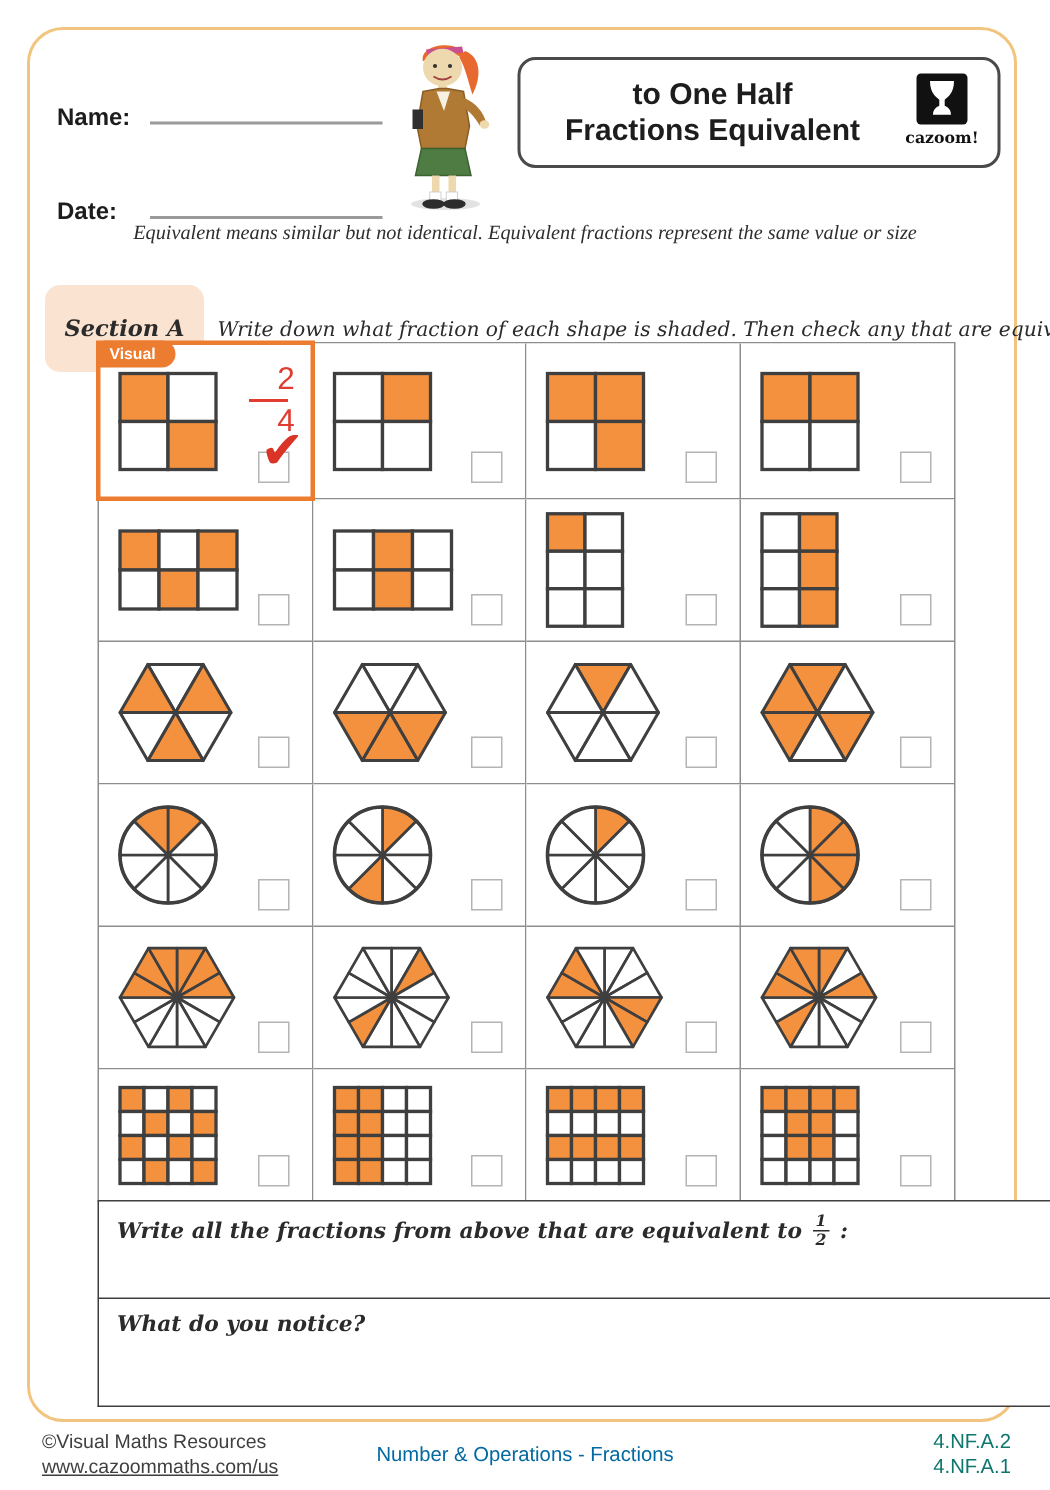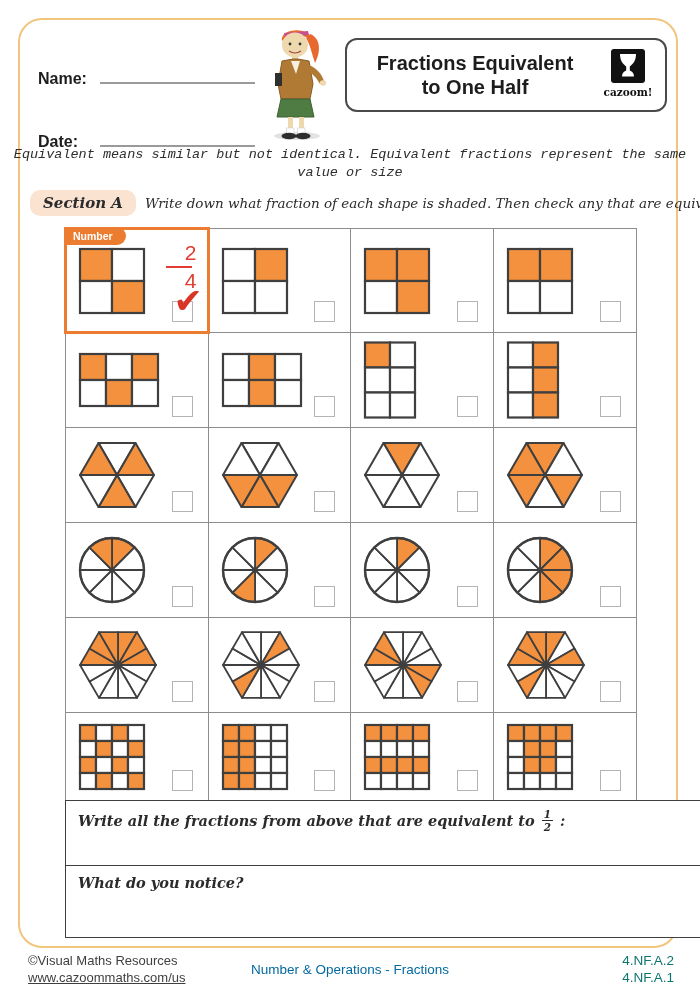--- a/index.html
+++ b/index.html
@@ -15,23 +15,23 @@
   .character{position:absolute;left:258px;top:24px;}
   .title-box{position:absolute;left:345px;top:38px;width:322px;height:74px;box-sizing:border-box;
              border:2px solid #4a4a4a;border-radius:12px;background:#fff;}
   .title-text{position:absolute;left:10px;right:72px;top:50%;transform:translateY(-50%);
               text-align:center;font-weight:bold;font-size:20px;line-height:24px;color:#1d1d1d;}
   .logo{position:absolute;right:8px;top:9px;width:58px;text-align:center;}
   .logo-mark{width:34px;height:34px;background:#111;border-radius:3px;margin:0 auto;}
   .logo-text{font-family:"DejaVu Serif",serif;font-weight:bold;font-size:10.5px;color:#111;margin-top:3px;}
   
   .intro{position:absolute;left:0;right:0;top:146px;text-align:center;
-         font-family:Liberation Mono, monospace;font-style:italic;font-size:13.5px;line-height:17.5px;color:#2e2e2e;}
+         font-family:Liberation Serif, serif;font-style:italic;font-size:13.5px;line-height:17.5px;color:#2e2e2e;}
   .section-row{position:absolute;left:30px;top:190px;right:14px;white-space:nowrap;}
-  .section-pill{display:inline-block;background:#FAE3D1;border-radius:10px;padding:4px 13px;
+  .section-pill{display:inline-block;background:#FAE3D1;border-radius:10px;padding:20px 13px;
                 font-family:"DejaVu Serif",serif;font-style:italic;font-weight:bold;font-size:15px;color:#2b2b2b;}
   .section-text{font-family:"DejaVu Serif",serif;font-style:italic;font-size:13.5px;color:#2b2b2b;margin-left:9px;}
   .ifrac{display:inline-block;vertical-align:-0.5em;text-align:center;line-height:1;font-size:0.72em;margin:0 2px;font-weight:bold;}
   .ifrac-num{display:block;border-bottom:1.2px solid #2b2b2b;padding:0 2px 1px;}
   .ifrac-den{display:block;padding-top:1px;}
   
   .grid{position:absolute;left:65px;top:228px;display:grid;
         grid-template-columns:repeat(4,142.5px);grid-template-rows:104px 95px 95px 95px 95px 88px;
         border:1px solid #8d8d8d;}
   .cell{position:relative;background:#fff;border-right:1px solid #8d8d8d;border-bottom:1px solid #8d8d8d;}
@@ -96,22 +96,22 @@
       <rect x="41" y="93" width="5" height="13" fill="#EDD9AD"></rect>
       <rect x="28.5" y="104" width="7.5" height="6" fill="#fff" stroke="#ccc" stroke-width="0.6"></rect>
       <rect x="39.5" y="104" width="7.5" height="6" fill="#fff" stroke="#ccc" stroke-width="0.6"></rect>
       <ellipse cx="31" cy="112" rx="7.5" ry="3.2" fill="#2D2D2D"></ellipse>
       <ellipse cx="45" cy="112" rx="7.5" ry="3.2" fill="#2D2D2D"></ellipse>
     </svg>
   </div>
 
   <div class="title-box">
     <div class="title-text">
+      <div>to One Half</div>
       <div>Fractions Equivalent</div>
-      <div>to One Half</div>
     </div>
     <div class="logo">
       <div class="logo-mark">
         <svg width="34" height="34" viewBox="0 0 34 34">
           <path d="M9,5 H25 C25,13 21,15.5 18.8,17.5 V21.5 C21.5,22.5 23,24.8 23,27.5 H11 C11,24.8 12.5,22.5 15.2,21.5 V17.5 C13,15.5 9,13 9,5 Z" fill="#fff"></path>
         </svg>
       </div>
       <div class="logo-text">cazoom!</div>
     </div>
   </div>
@@ -126,21 +126,21 @@
 
   <div class="grid" id="shape-grid">
       <div class="cell example">
         <svg viewBox="0 0 68 68" width="68" height="68" class="shape">
           <rect x="2" y="2" width="32" height="32" fill="#F4913E" stroke="#3F3F3F" stroke-width="2.2"></rect>
           <rect x="34" y="2" width="32" height="32" fill="#fff" stroke="#3F3F3F" stroke-width="2.2"></rect>
           <rect x="2" y="34" width="32" height="32" fill="#fff" stroke="#3F3F3F" stroke-width="2.2"></rect>
           <rect x="34" y="34" width="32" height="32" fill="#F4913E" stroke="#3F3F3F" stroke-width="2.2"></rect>
         </svg>
         <div class="ex-border"></div>
-        <div class="ex-tab">Number</div>
+        <div class="ex-tab">Visual</div>
         <div class="fraction"><span>2</span><span class="frule"></span><span>4</span></div>
         <div class="checkbox">
           <span class="check">✔</span>
         </div>
       </div>
       <div class="cell">
         <svg viewBox="0 0 68 68" width="68" height="68" class="shape">
           <rect x="2" y="2" width="32" height="32" fill="#fff" stroke="#3F3F3F" stroke-width="2.2"></rect>
           <rect x="34" y="2" width="32" height="32" fill="#F4913E" stroke="#3F3F3F" stroke-width="2.2"></rect>
           <rect x="2" y="34" width="32" height="32" fill="#fff" stroke="#3F3F3F" stroke-width="2.2"></rect>

